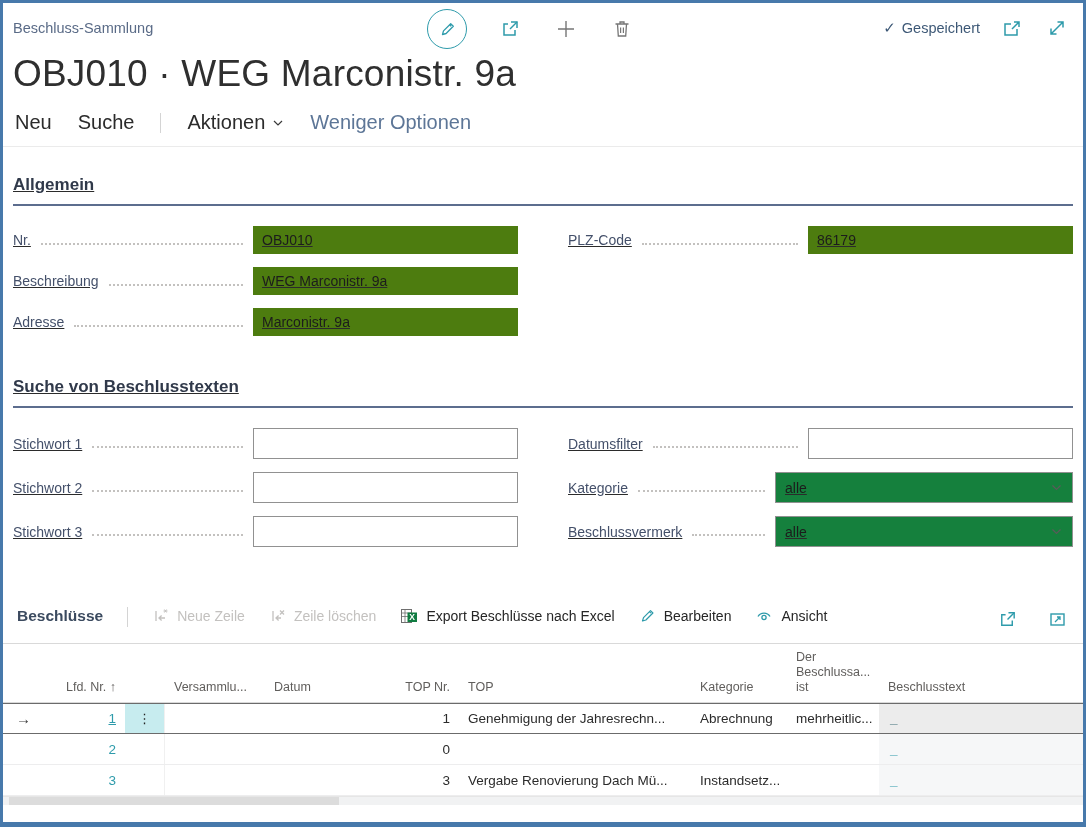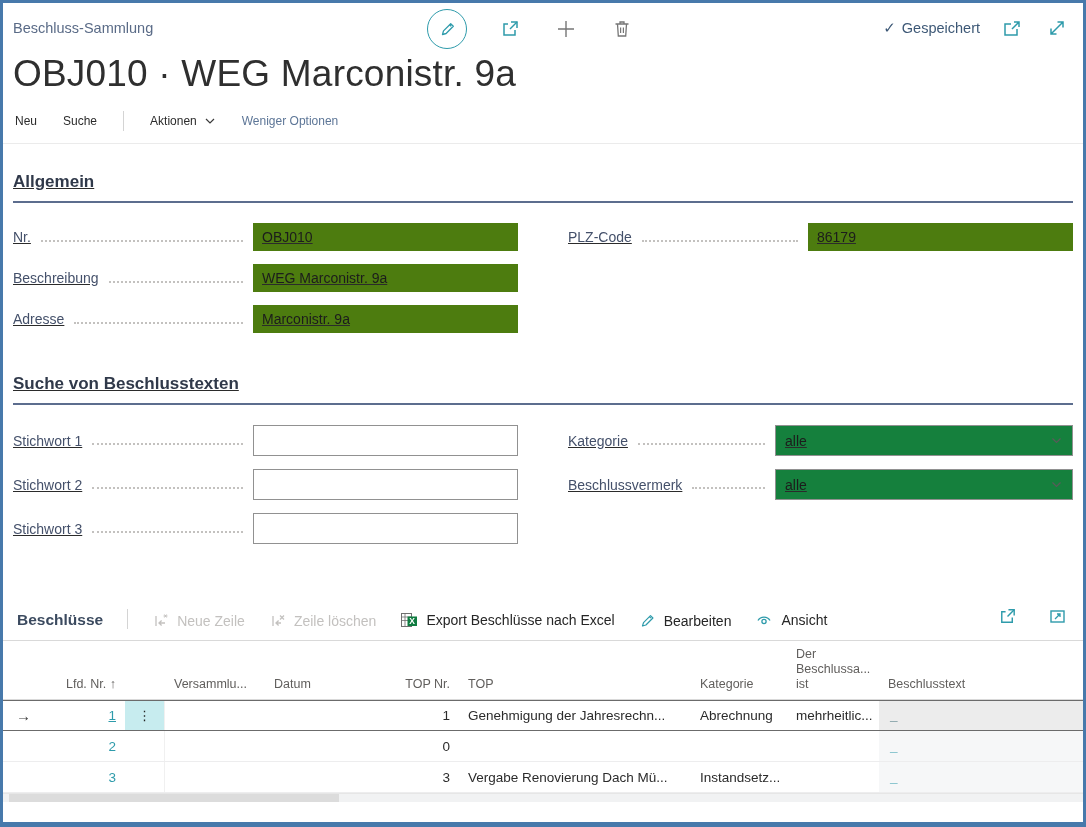--- a/index.html
+++ b/index.html
@@ -21,38 +21,38 @@
   .circle-btn { width:40px; height:40px; border-radius:50%; border:1.6px solid #2E9BAB; display:flex; align-items:center; justify-content:center; background:#fff; cursor:pointer; }
   .icon-btn { background:none; border:none; cursor:pointer; padding:2px; }
   .topbar-right { margin-left:auto; display:flex; align-items:center; gap:20px; }
   .saved { display:flex; align-items:center; gap:6px; font-size:14.5px; color:#3D5876; }
   .saved .check { font-size:15px; color:#3D5876; }
 
   
   .page-title { font-size:37px; font-weight:300; color:#2f2f2f; padding:0 10px 12px 10px; letter-spacing:.2px; white-space:nowrap; }
 
   
-  .menubar { display:flex; align-items:center; gap:26px; padding:4px 4px 12px 12px; border-bottom:1px solid #ebebeb; font-size:12px; }
+  .menubar { display:flex; align-items:center; gap:26px; padding:4px 4px 12px 12px; border-bottom:1px solid #ebebeb; font-size:20px; }
   .menu-item { color:#2b2b2b; cursor:pointer; display:flex; align-items:center; gap:7px; }
   .menu-item.link { color:#5D7697; }
   .v-divider { width:1px; height:20px; background:#d4d4d4; }
 
   
   .section { padding:0 10px;text-decoration:underline; }
   .section-heading { margin-top:28px; font-size:17px; font-weight:700; color:#30394a; padding-bottom:9px; border-bottom:2px solid #5C6D8E; }
   .fields-grid { display:grid; grid-template-columns:1fr 1fr; column-gap:50px; margin-top:20px; }
   .field-row { display:flex; align-items:center; margin-bottom:13px; min-height:28px; }
   .field-label { font-size:14px; color:#44506A; white-space:nowrap; }
   .leader { flex:1; margin:0 10px; border-bottom:2px dotted #c3c1bf; height:9px; }
   .field-value { width:265px; background:#4d7c0f; height:28px; line-height:28px; padding:0 9px; font-size:14px; color:#1c1c1c; flex-shrink:0; overflow:hidden; white-space:nowrap; }
   .field-input { width:265px; height:31px; border:1px solid #919191; font:inherit; font-size:14px; padding:0 8px; flex-shrink:0; background:#fff; }
   .field-select { width:298px; height:31px; border:1px solid #919191; display:flex; align-items:center; justify-content:space-between; padding:0 9px; font-size:14px; color:#1c1c1c; flex-shrink:0; background:#15803d; cursor:pointer; }
 
   
-  .grid-toolbar { display:flex; align-items:flex-end; gap:24px; padding:11px 14px 11px 14px; margin-top:36px; }
+  .grid-toolbar { display:flex; align-items:flex-start; gap:24px; padding:11px 14px 11px 14px; margin-top:36px; }
   .grid-title { font-size:15.5px; font-weight:700; color:#3B4A5F; }
   .tb-item { display:flex; align-items:center; gap:8px; font-size:14px; color:#262626; cursor:pointer; background:none; border:none; font-family:inherit; }
   .tb-item.disabled { color:#C3C1BF; cursor:default; }
   .tb-right { margin-left:auto; display:flex; align-items:center; gap:26px; }
 
   .grid-table { border-top:1px solid #d9d9d9; }
   .grid-head, .grid-row { display:grid; grid-template-columns:44px 78px 40px 100px 116px 78px 232px 96px 92px 1fr; }
   .grid-head { align-items:end; padding:6px 0 7px 0; border-bottom:1px solid #d9d9d9; color:#605E5C; font-size:12.5px; min-height:46px; }
   .hc { padding:0 9px; line-height:1.2; }
   .hc.right { text-align:right; }
@@ -196,20 +196,25 @@
         <input class="field-input" type="text" value="" style="">
       </div>
       <div class="field-row">
         <span class="field-label">Stichwort 3</span>
         <span class="leader"></span>
         <input class="field-input" type="text" value="" style="">
       </div>
     </div>
     <div>
       <div class="field-row">
+        <span class="field-label">Datumsfilter</span>
+        <span class="leader"></span>
+        <input class="field-input" type="text" value="" style="">
+      </div>
+      <div class="field-row">
         <span class="field-label">Kategorie</span>
         <span class="leader"></span>
         <span class="field-select">
           <span>alle</span>
           <span>
             <svg width="13" height="13" viewBox="0 0 13 13">
                 <path d="M2.5 4.5l4 4 4-4" fill="none" stroke="#5a5a5a" stroke-width="1.2"></path>
               </svg>
           </span>
         </span>

